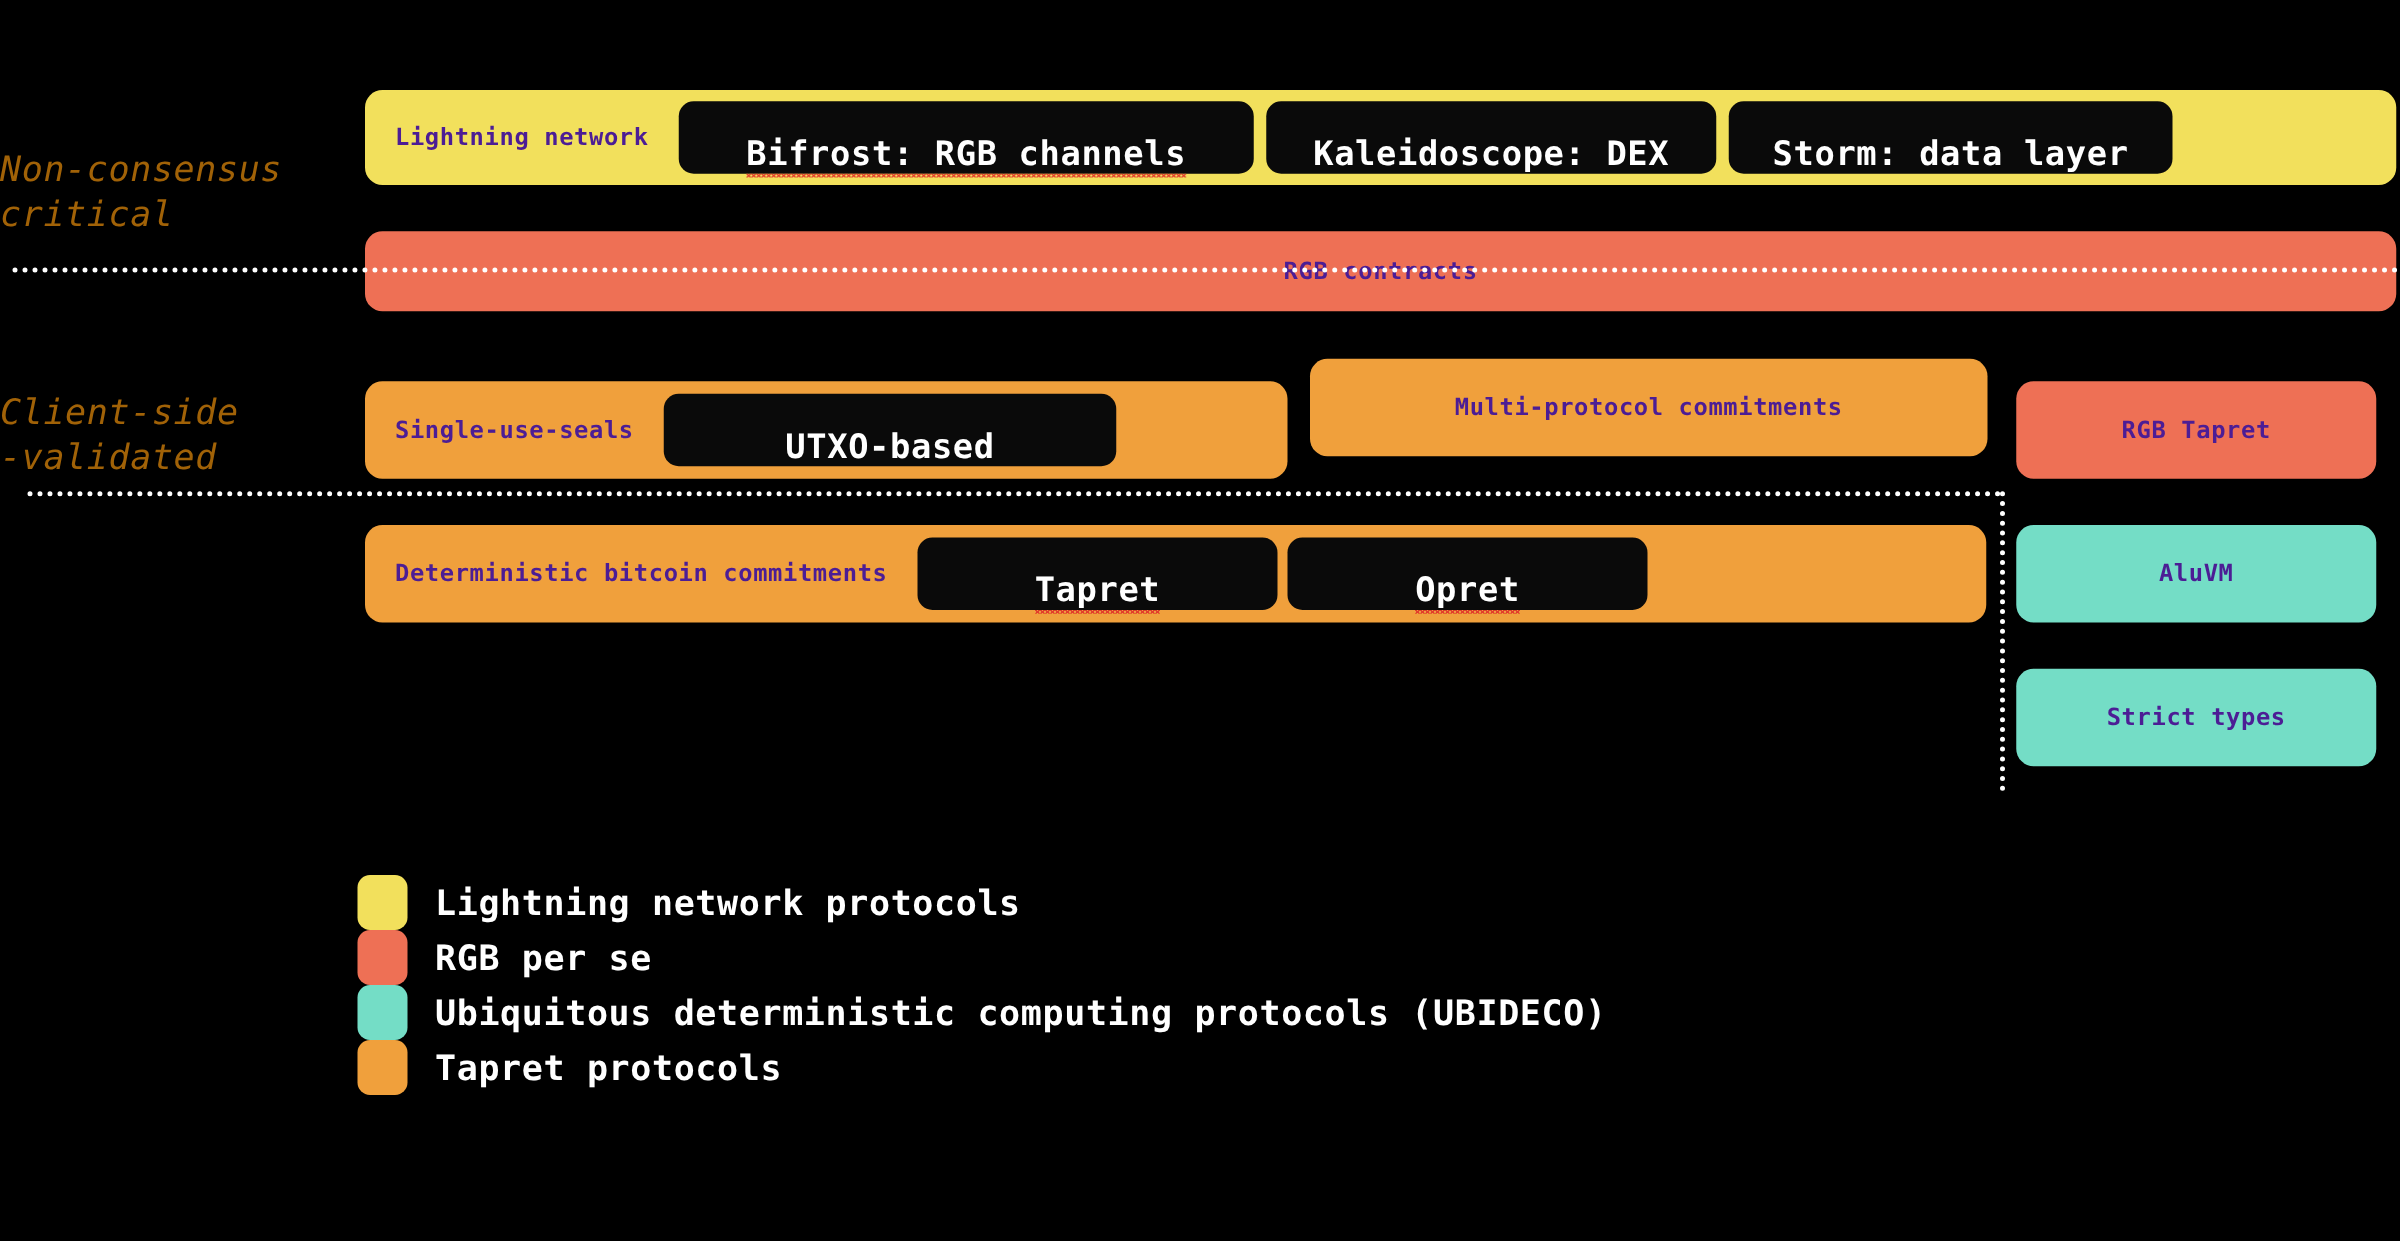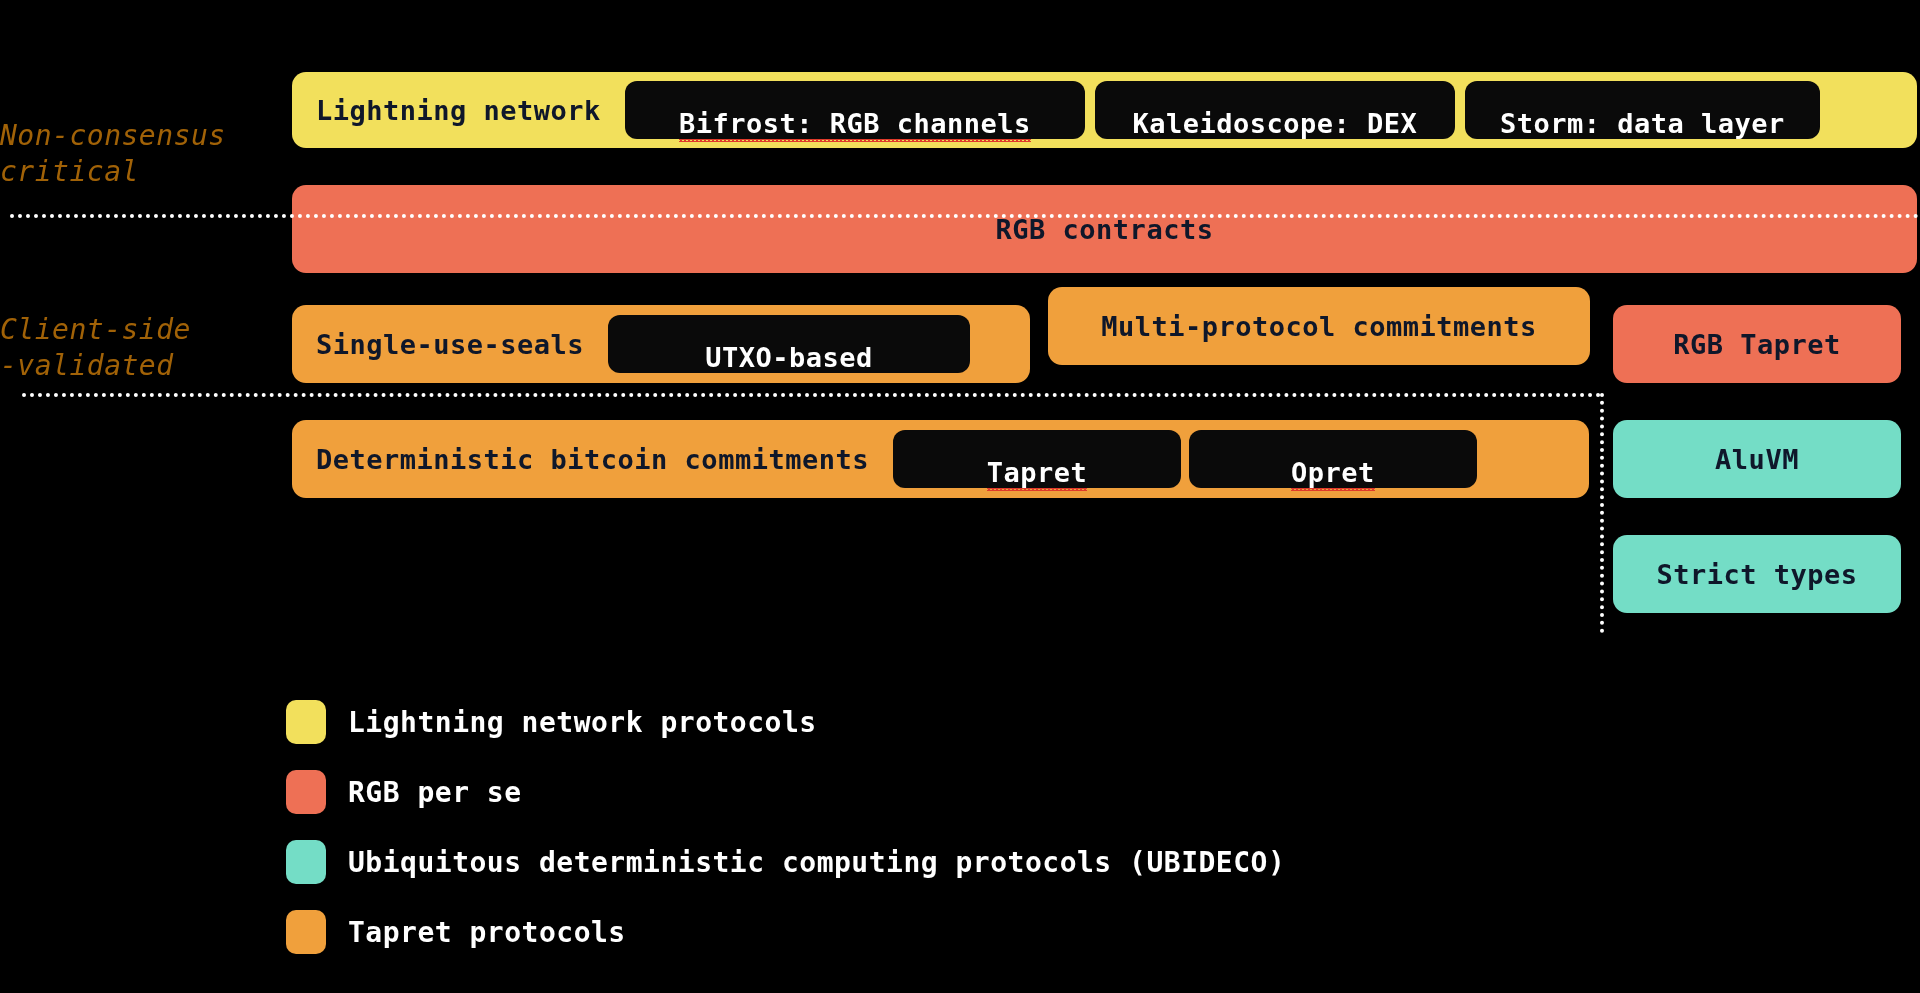--- a/index.html
+++ b/index.html
@@ -67,24 +67,24 @@
     padding: 0 0 0 0;
     overflow: visible;
   }
   .bar-yellow { background: #f2e05c; }
   .bar-salmon { background: #ee7055; }
   .bar-orange { background: #f0a03c; }
   .bar-teal   { background: #74ddc6; }
 
   
   .bar-text {
-    color: #0f172a;
+    color: #4c1d95;
     font-family: "DejaVu Sans Mono", "Liberation Mono", monospace;
     font-weight: bold;
-    font-size: 27px;
+    font-size: 19px;
     letter-spacing: 0.5px;
     white-space: nowrap;
     padding: 0 24px;
   }
   .bar-text.centered {
     flex: 1;
     text-align: center;
     padding: 0;
   }
 
@@ -121,21 +121,21 @@
     height: 3px;
     background-image:
       linear-gradient(45deg, transparent 40%, #e03b2b 40%, #e03b2b 60%, transparent 60%),
       linear-gradient(-45deg, transparent 40%, #e03b2b 40%, #e03b2b 60%, transparent 60%);
     background-size: 4px 3px;
     background-repeat: repeat-x;
   }
 
   
   #row-lightning       { left: 292px;  top: 72px;  width: 1625px; height: 76px; }
-  #row-rgb-contracts   { left: 292px;  top: 185px; width: 1625px; height: 88px; justify-content: flex-start; }
+  #row-rgb-contracts   { left: 292px;  top: 185px; width: 1625px; height: 64px; justify-content: flex-start; }
   #row-single-use      { left: 292px;  top: 305px; width: 738px;  height: 78px; }
   #row-multiproto      { left: 1048px; top: 287px; width: 542px;  height: 78px; justify-content: center; }
   #row-rgb-schema      { left: 1613px; top: 305px; width: 288px;  height: 78px; justify-content: center; }
   #row-deterministic   { left: 292px;  top: 420px; width: 1297px; height: 78px; }
   #row-aluvm           { left: 1613px; top: 420px; width: 288px;  height: 78px; justify-content: center; }
   #row-bitcoin         { left: 292px;  top: 535px; width: 1297px; height: 78px; }
   #row-strict-types    { left: 1613px; top: 535px; width: 288px;  height: 78px; justify-content: center; }
 
   
   #chip-bifrost       { min-width: 460px; }
@@ -150,21 +150,20 @@
   #row-lightning .chip { margin-right: 10px; }
   #row-lightning .chip:first-of-type { margin-left: 4px; }
 
   
   #legend {
     position: absolute;
     left: 286px;
     top: 700px;
     display: flex;
     flex-direction: column;
-    gap: 26px;
   }
   .legend-row {
     display: flex;
     align-items: center;
     gap: 22px;
     height: 44px;
   }
   .swatch {
     width: 40px;
     height: 44px;

